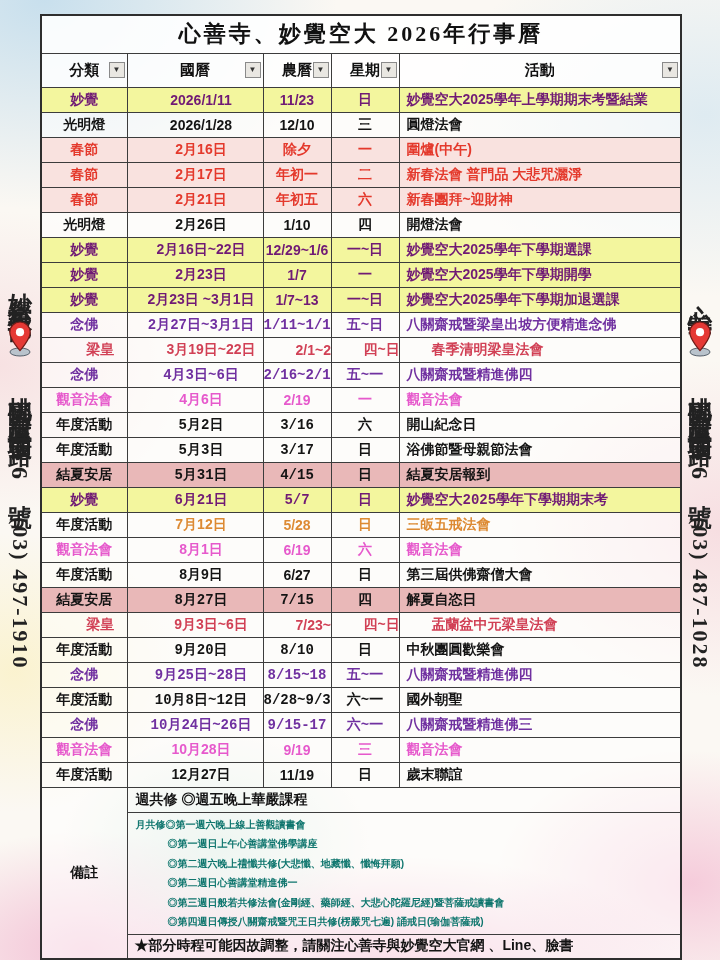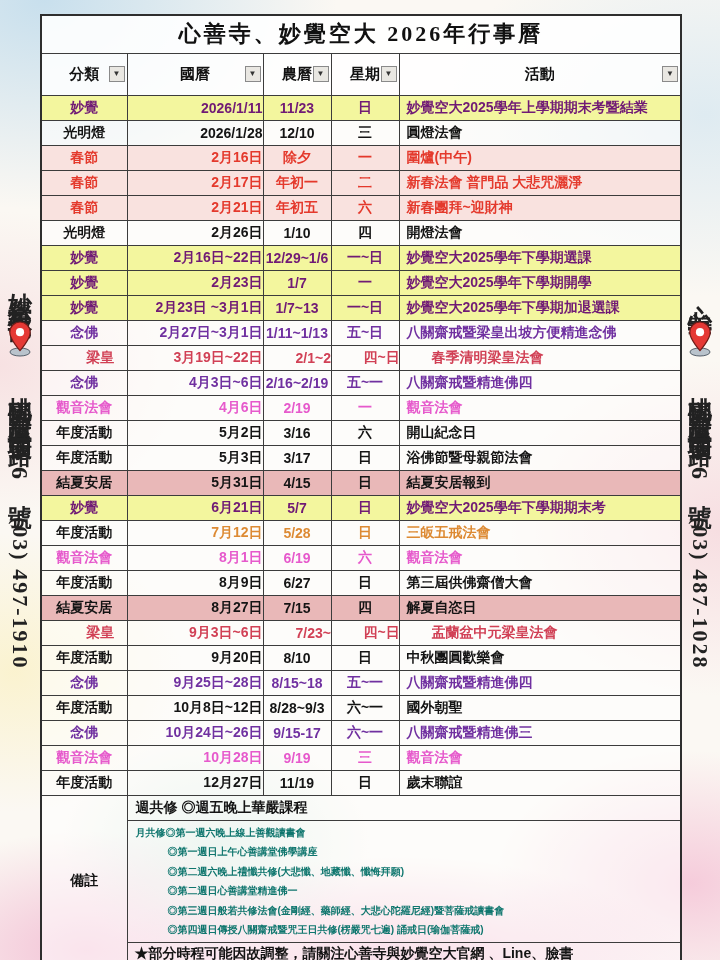--- a/index.html
+++ b/index.html
@@ -26,31 +26,31 @@
           font-size:24px;font-weight:600;color:#222;letter-spacing:6px;line-height:1;white-space:nowrap;}
   .pin-wrap{margin:16px 0 16px;}
   .v-phone{margin-top:26px;font-size:22px;letter-spacing:2px;}
   
   .cal{position:absolute;left:40px;top:14px;width:640px;border-collapse:collapse;table-layout:fixed;
        border:2px solid #2e2e2e;}
   .cal th,.cal td{border:1px solid #3c3c3c;padding:0;box-sizing:border-box;overflow:hidden;white-space:nowrap;}
   .title-row th{height:38px;background:rgba(255,255,255,.88);
        font-family:"Liberation Serif","DejaVu Serif",serif;font-size:22px;font-weight:700;color:#111;
        letter-spacing:3px;}
-  .header-row th{height:42px;background:rgba(255,255,255,.85);position:relative;
+  .header-row th{height:34px;background:rgba(255,255,255,.85);position:relative;
        font-family:"Liberation Serif","DejaVu Serif",serif;font-size:15px;font-weight:700;color:#111;text-align:center;}
   .filter-btn{position:absolute;right:2px;top:50%;transform:translateY(-50%);
        width:14px;height:14px;background:#e9e7e2;border:1px solid #8a8a8a;
        display:flex;align-items:center;justify-content:center;cursor:pointer;}
   .filter-btn .arr{font-size:8px;line-height:1;color:#333;}
   .cal tbody td{height:25px;background:rgba(255,255,255,.55);font-size:14px;font-weight:600;color:#141414;vertical-align:middle;}
   td.c-cat,td.c-lun,td.c-wk{text-align:center;}
-  td.c-greg{text-align:right;padding-left:12px;}
+  td.c-greg{text-align:center;padding-left:12px;}
   td.c-act{text-align:left;padding-left:7px;}
-  tr.bold td{font-weight:700;}
+  tr.bold td{font-weight:700;font-family:Liberation Mono, monospace;}
   tr.mj  td{background:#f3f69e;color:#701a75;}
   tr.cny td{background:#f9e2df;color:#e4392c;}
   tr.nf  td{color:#7030a0;}
   tr.lh  td{color:#d14055;padding-left:32px;}
   tr.gy  td{color:#e659cc;}
   tr.jx  td{background:#e9b8b8;color:#141414;margin-left:16px;}
   tr.or  td{color:#dd8a33;}
   tr.or  td.c-cat{color:#141414;}
   
   td.remark{background:linear-gradient(165deg, rgba(252,249,213,.85), rgba(226,240,214,.8));

